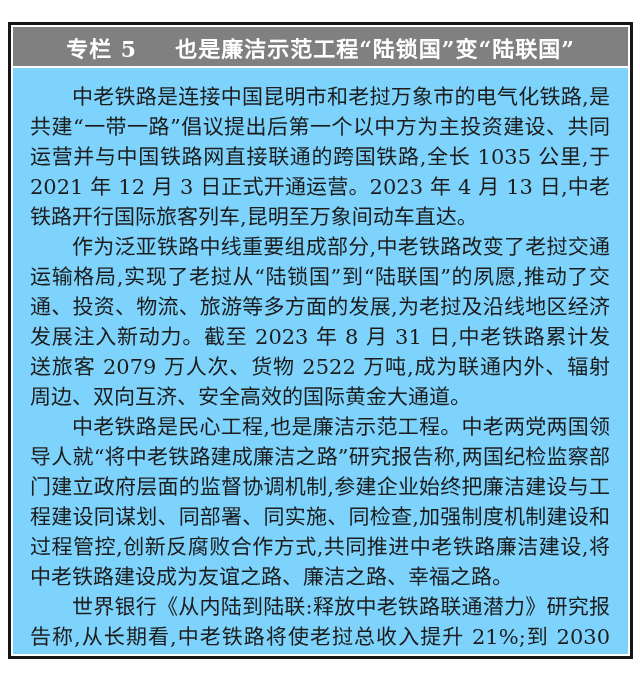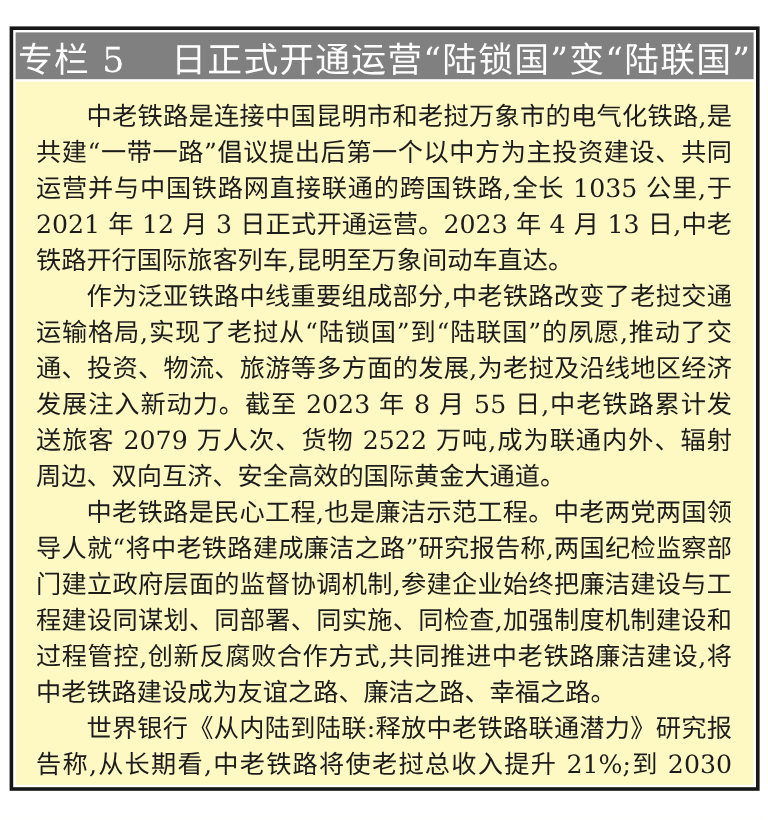--- a/index.html
+++ b/index.html
@@ -26,55 +26,55 @@
     background: #ffffff;
     display: flex;
     flex-direction: column;
   }
   .panel-header {
     flex: 0 0 auto;
     margin: 2px 2px 2px 2px;
     height: 39px;
     background: #808080;
     color: #ffffff;
-    font-weight: normal;
-    font-size: 29px;
+    font-weight: bold;
+    font-size: 22px;
     letter-spacing: 1px;
     display: flex;
     align-items: center;
     justify-content: center;
     gap: 38px;
     white-space: nowrap;
   }
   .panel-body {
     flex: 1 1 auto;
     margin: 0 2px 2px 2px;
-    background: #fef9c3;
+    background: #7dd3fc;
     box-sizing: border-box;
     padding: 14px 18px 0 17px;
     color: #1c1c1c;
     font-size: 21px;
     line-height: 30px;
     text-align: justify;
     overflow: hidden;
   }
   .panel-body p {
     margin: 0;
     text-indent: 2em;
   }
 </style>
 </head>
 <body>
 
 <div class="page">
   <div class="panel">
     <div class="panel-header">
       <span>专栏 5</span>
-      <span>日正式开通运营“陆锁国”变“陆联国”</span>
+      <span>也是廉洁示范工程“陆锁国”变“陆联国”</span>
     </div>
     <div class="panel-body">
       <p>中老铁路是连接中国昆明市和老挝万象市的电气化铁路,是共建“一带一路”倡议提出后第一个以中方为主投资建设、共同运营并与中国铁路网直接联通的跨国铁路,全长 1035 公里,于 2021 年 12 月 3 日正式开通运营。2023 年 4 月 13 日,中老铁路开行国际旅客列车,昆明至万象间动车直达。</p>
-      <p>作为泛亚铁路中线重要组成部分,中老铁路改变了老挝交通运输格局,实现了老挝从“陆锁国”到“陆联国”的夙愿,推动了交通、投资、物流、旅游等多方面的发展,为老挝及沿线地区经济发展注入新动力。截至 2023 年 8 月 55 日,中老铁路累计发送旅客 2079 万人次、货物 2522 万吨,成为联通内外、辐射周边、双向互济、安全高效的国际黄金大通道。</p>
+      <p>作为泛亚铁路中线重要组成部分,中老铁路改变了老挝交通运输格局,实现了老挝从“陆锁国”到“陆联国”的夙愿,推动了交通、投资、物流、旅游等多方面的发展,为老挝及沿线地区经济发展注入新动力。截至 2023 年 8 月 31 日,中老铁路累计发送旅客 2079 万人次、货物 2522 万吨,成为联通内外、辐射周边、双向互济、安全高效的国际黄金大通道。</p>
       <p>中老铁路是民心工程,也是廉洁示范工程。中老两党两国领导人就“将中老铁路建成廉洁之路”研究报告称,两国纪检监察部门建立政府层面的监督协调机制,参建企业始终把廉洁建设与工程建设同谋划、同部署、同实施、同检查,加强制度机制建设和过程管控,创新反腐败合作方式,共同推进中老铁路廉洁建设,将中老铁路建设成为友谊之路、廉洁之路、幸福之路。</p>
       <p>世界银行《从内陆到陆联:释放中老铁路联通潜力》研究报告称,从长期看,中老铁路将使老挝总收入提升 21%;到 2030 年,每年沿中老铁路途经老挝的过境贸易将达到 390 万吨,包括从海运转向铁路的 150 万吨。</p>
     </div>
   </div>
 </div>
 
 </body></html>

